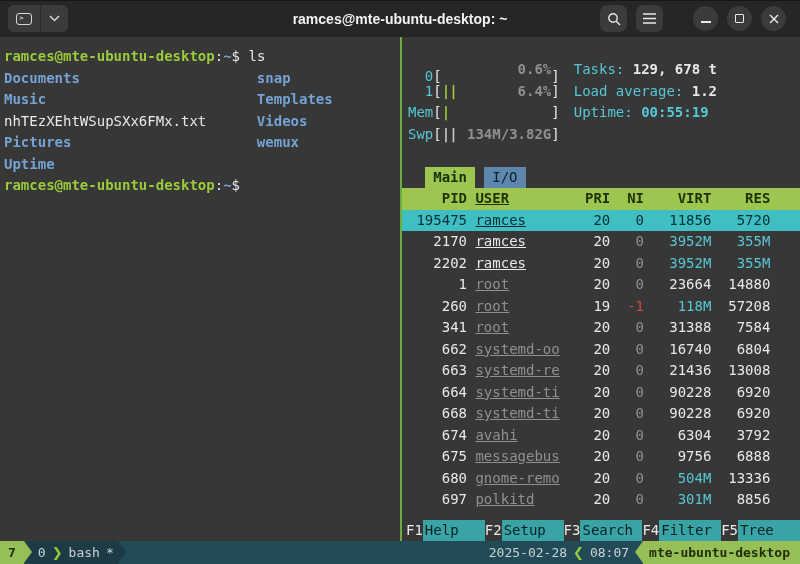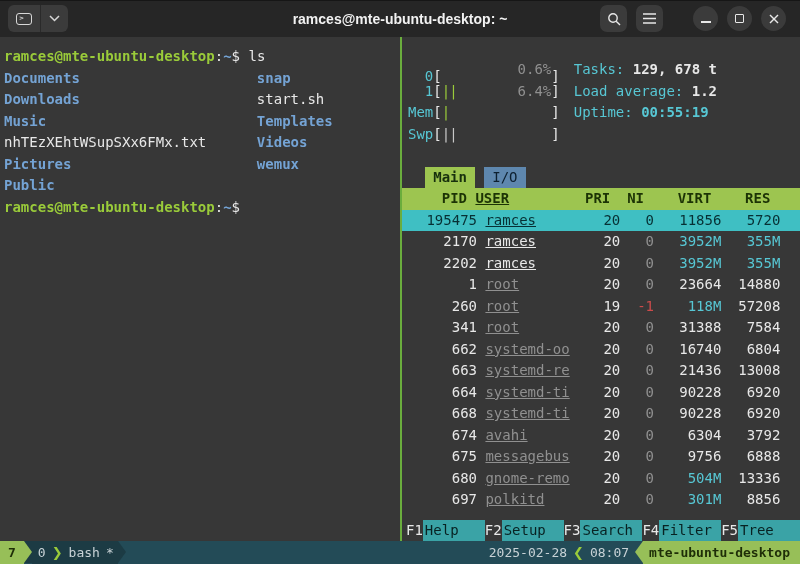--- a/index.html
+++ b/index.html
@@ -42,34 +42,34 @@
   .gap{ margin-left:1ch; }
 
   
   .col1{ display:inline-block; width:30ch; }
 
   
   .meters-row{ display:flex; padding-left:6px; }
   .info{ margin-left:14px; }
   .ilabel{ margin-right:1ch; }
   .mlabel{ display:inline-block; width:3ch; text-align:right; }
-  .minner{ display:inline-flex; width:13ch; justify-content:space-between; }
+  .minner{ display:inline-flex; width:13ch; justify-content:space-between;font-weight:bold; }
   .mbar{ letter-spacing:-1px; }
 
   
   .tabsline{ height:21.5px; padding-left:6px; white-space:nowrap; }
   .tab{ display:inline-block; padding:0 1ch; cursor:pointer; }
   .tab:first-child{ margin-left:2ch; }
   .tab + .tab{ margin-left:1ch; }
   .tab.active{ background:var(--thgreen); color:#17300d; font-weight:bold; }
   .tab:not(.active){ background:var(--iobg); color:#0d2030; }
 
   
   .thead{ background:var(--thgreen); color:#1c3305; font-weight:bold; padding-left:6px; }
-  .prow{ padding-left:16px; cursor:default; }
+  .prow{ padding-left:6px; cursor:default; }
   .prow.selected{ background:var(--selbg); }
   .prow.selected .cell{ color:#073034 !important; }
   .cell{ display:inline-block; }
   .c-pid{ width:7ch; text-align:right; }
   .c-user{ width:12ch; text-align:left; padding-left:1ch;text-decoration:underline; }
   .c-pri{ width:5ch; text-align:right; }
   .c-ni{ width:4ch; text-align:right; }
   .c-virt{ width:8ch; text-align:right; }
   .c-res{ width:7ch; text-align:right; }
 
@@ -145,25 +145,24 @@
       </button>
     </div>
   </div>
 
   <div class="tbody">
 
     <div class="pane leftp">
       <div class="line"><span class="bold green">ramces@mte-ubuntu-desktop</span><span class="fg">:</span><span class="bold blue">~</span><span class="fg">$</span><span class="fg gap">ls</span></div>
       <div id="listing">
           <div class="line"><span class="col1 blue bold">Documents</span><span class="blue bold">snap</span></div>
-          <div class="line"><span class="col1 blue bold">Downloads</span><span class="fg">start.sh</span></div>
           <div class="line"><span class="col1 blue bold">Music</span><span class="blue bold">Templates</span></div>
           <div class="line"><span class="col1 fg">nhTEzXEhtWSupSXx6FMx.txt</span><span class="blue bold">Videos</span></div>
           <div class="line"><span class="col1 blue bold">Pictures</span><span class="blue bold">wemux</span></div>
-          <div class="line"><span class="col1 blue bold">Public</span></div>
+          <div class="line"><span class="col1 blue bold">Uptime</span></div>
         </div>
       <div class="line"><span class="bold green">ramces@mte-ubuntu-desktop</span><span class="fg">:</span><span class="bold blue">~</span><span class="fg">$</span></div>
     </div>
 
     <div class="divider"></div>
 
     <div class="pane rightp">
       <div class="meters-row">
         <div id="meters">
             <div class="line"><span class="mlabel cyan">0</span><span class="fg">[</span><span class="minner">
@@ -172,20 +171,21 @@
               </span><span class="fg">]</span></div>
             <div class="line"><span class="mlabel cyan">1</span><span class="fg">[</span><span class="minner">
                 <span class="mbar" style="color: var(--green);">||</span>
                 <span class="mval gray">6.4%</span>
               </span><span class="fg">]</span></div>
             <div class="line"><span class="mlabel cyan">Mem</span><span class="fg">[</span><span class="minner">
                 <span class="mbar" style="color: var(--green);">|</span>
               </span><span class="fg">]</span></div>
             <div class="line"><span class="mlabel cyan">Swp</span><span class="fg">[</span><span class="minner">
                 <span class="mbar" style="color: rgb(200, 200, 200);">||</span>
+                <span class="mval gray">134M/3.82G</span>
               </span><span class="fg">]</span></div>
           </div>
         <div class="info">
           <div class="line"><span class="ilabel cyan">Tasks:</span><span class="bold fg">129,</span><span class="gap bold fg">678 t</span></div>
           <div class="line"><span class="ilabel cyan">Load average:</span><span class="bold fg">1.2</span></div>
           <div class="line"><span class="ilabel cyan">Uptime:</span><span class="bold cyan">00:55:19</span></div>
         </div>
       </div>
       <div class="line"></div>
       <div class="tabsline" id="tabs"><span class="tab active">Main</span><span class="tab">I/O</span></div>

